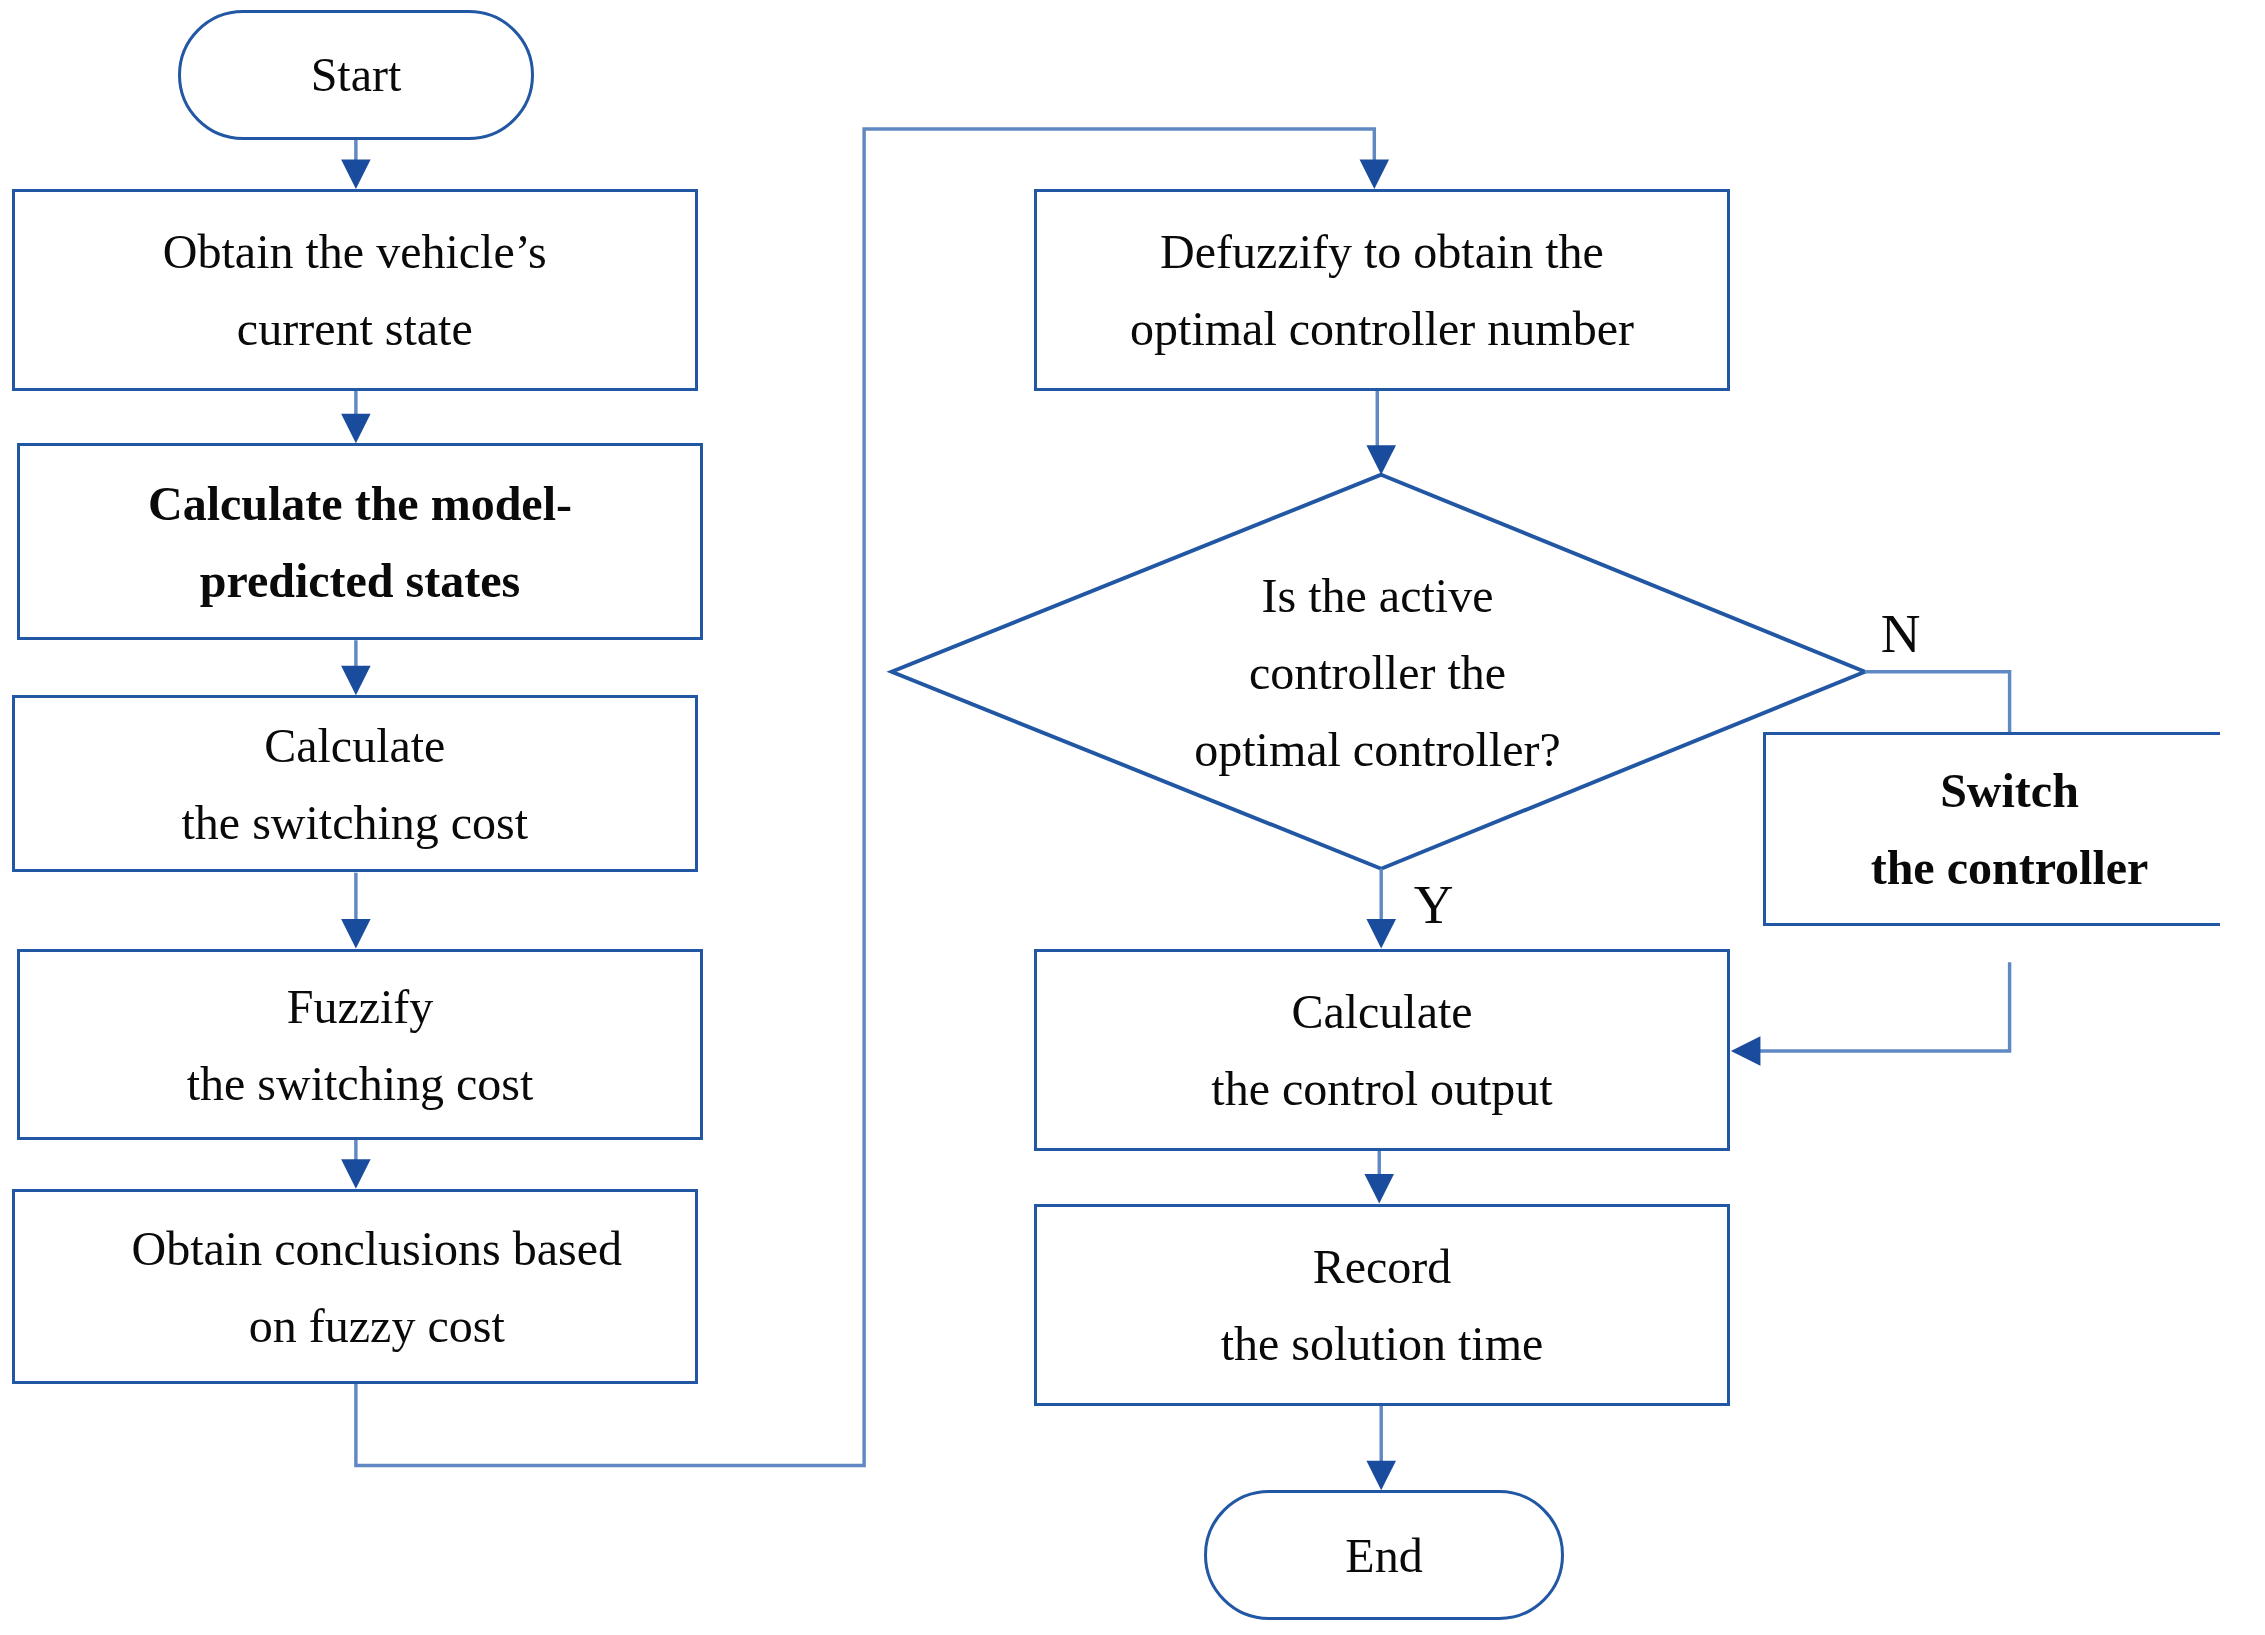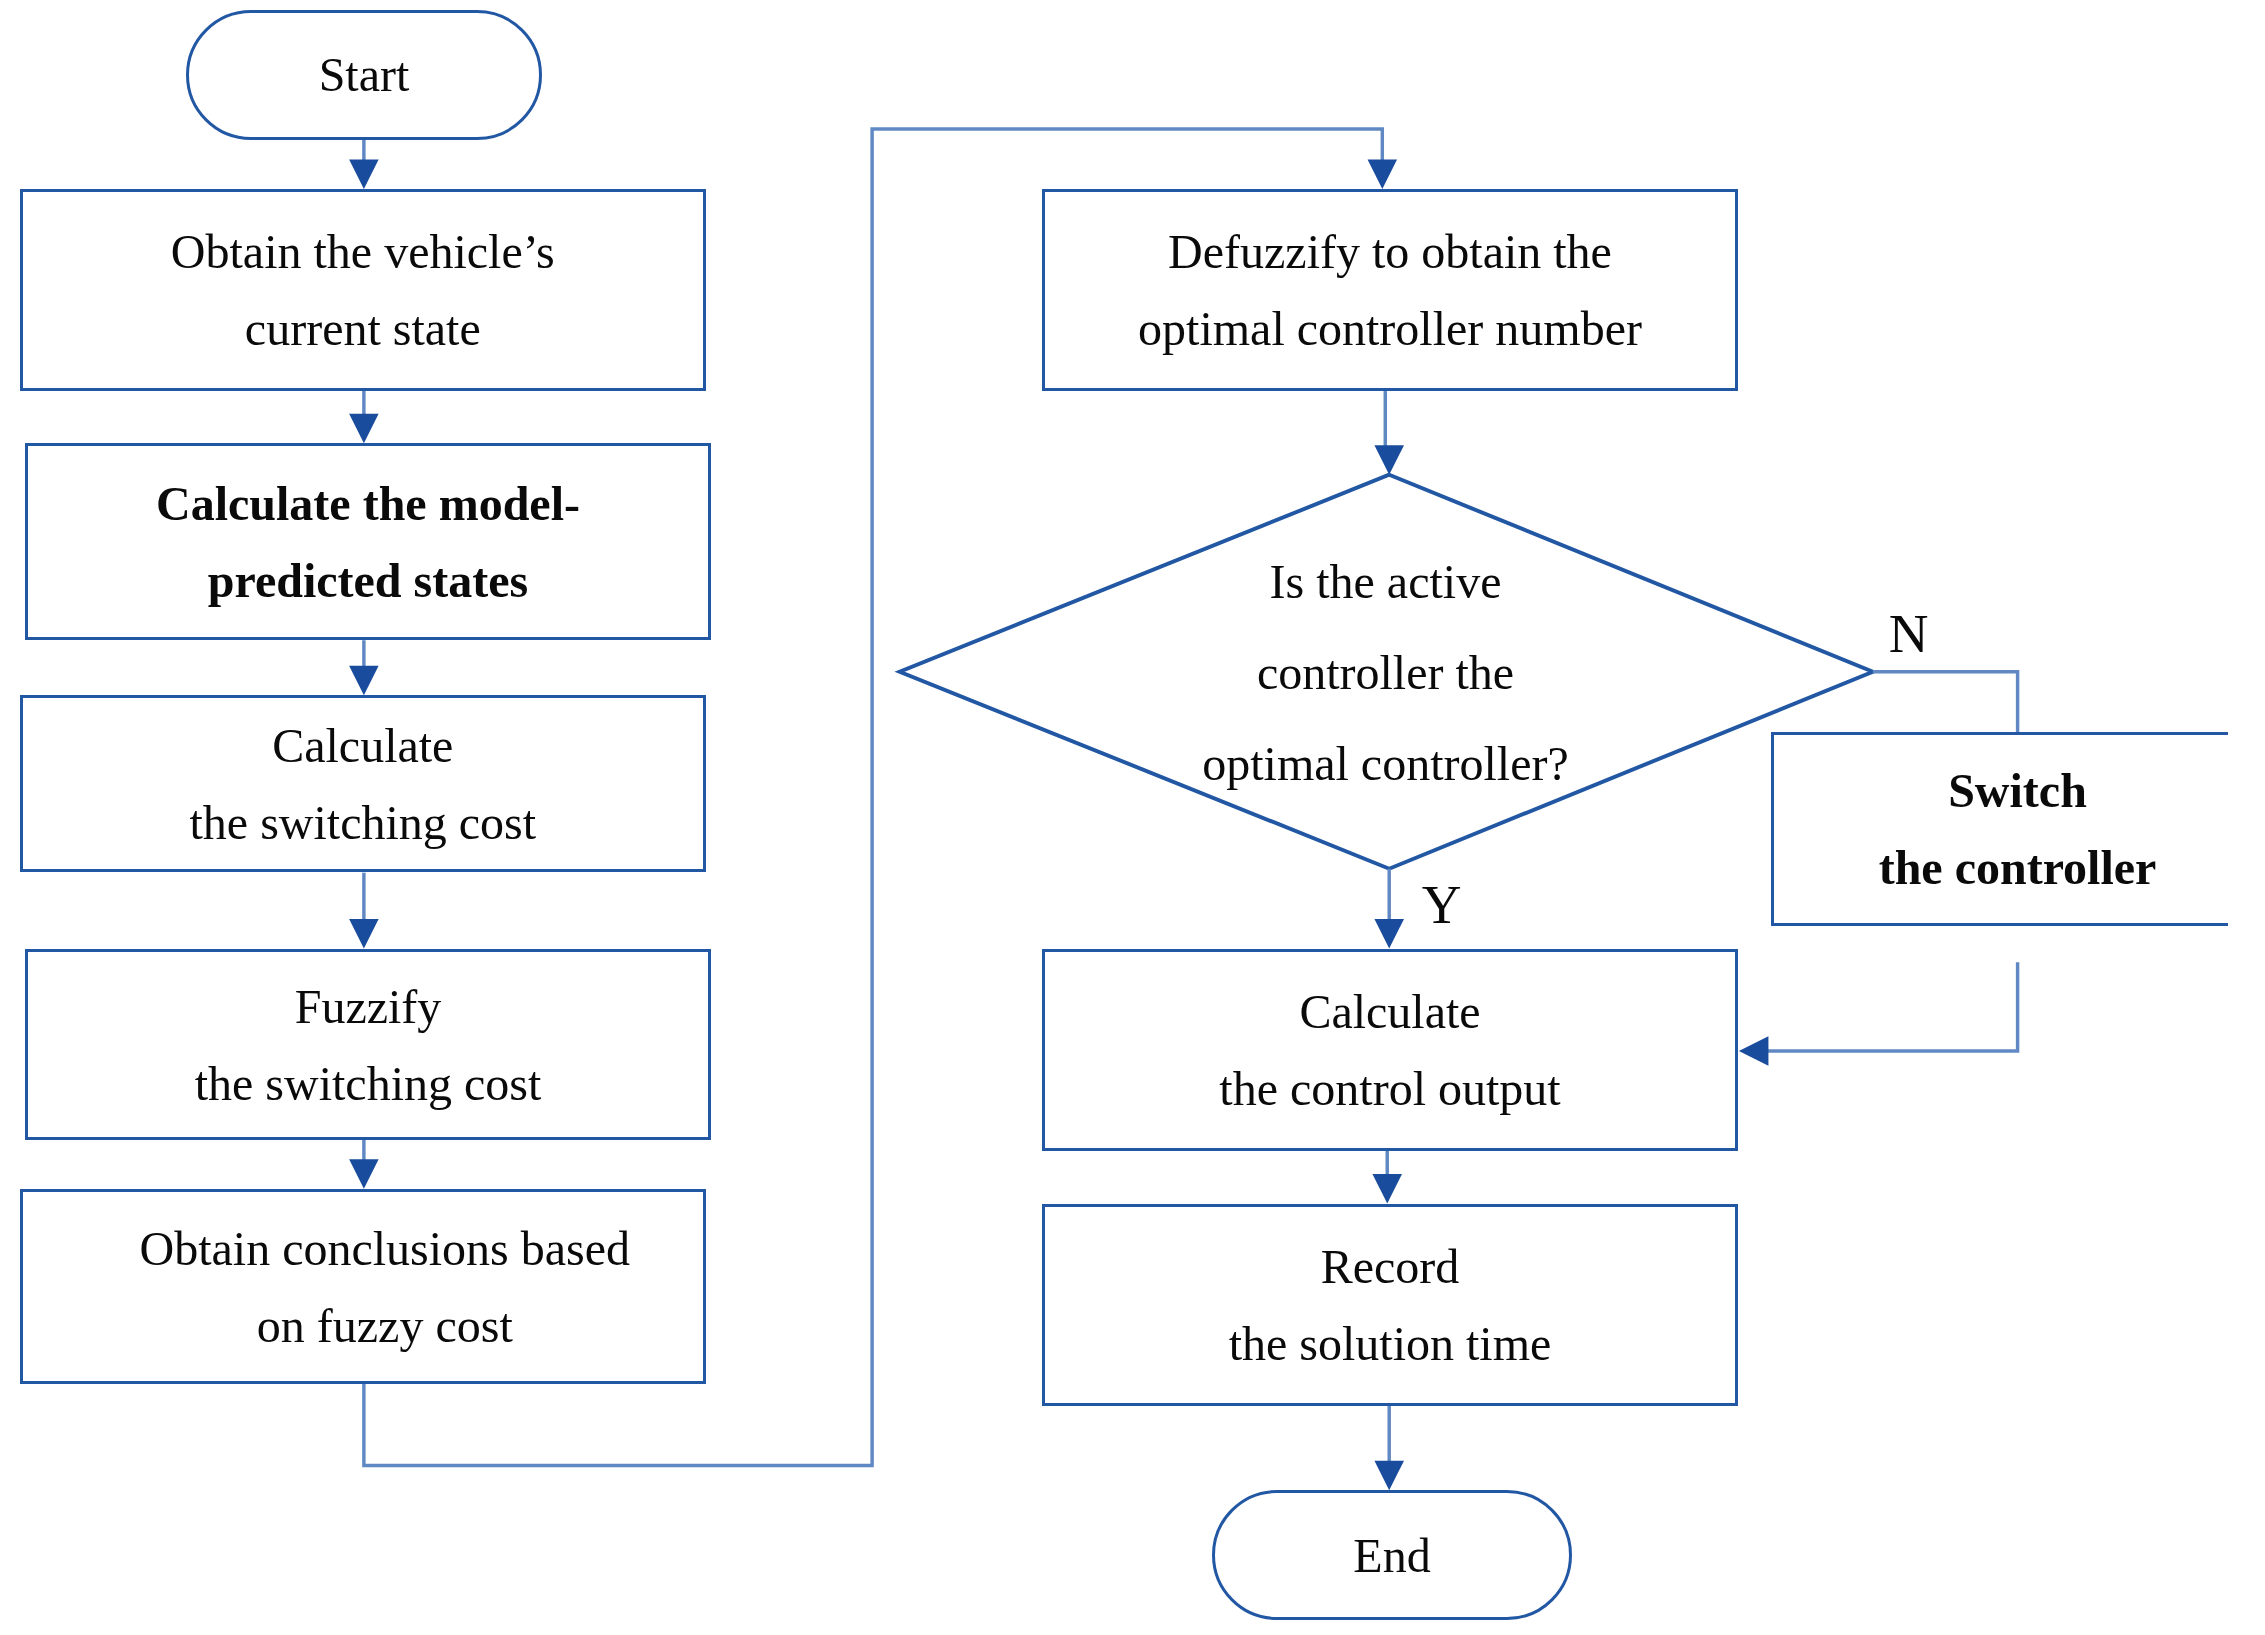--- a/index.html
+++ b/index.html
@@ -10,35 +10,34 @@
     --background:#ffffff;
   }
   html,body{margin:0;padding:0;background:var(--background);}
   .canvas{
     position:relative;
     width:2220px;height:1635px;
     background:var(--background);
     font-family:"Liberation Serif","DejaVu Serif",serif;
     color:var(--text);
     overflow:hidden;
-    margin-left:8px;
   }
   svg.connector-layer{position:absolute;left:0;top:0;z-index:0;}
   .connector{fill:none;stroke:var(--connector);stroke-width:3.5px;}
   .shape-outline{fill:#ffffff;stroke:var(--shape-border);stroke-width:4px;}
   .arrowhead{fill:var(--arrowhead);stroke:none;}
   .node{
     position:absolute;z-index:1;box-sizing:border-box;
     display:flex;flex-direction:column;justify-content:center;align-items:center;
     text-align:center;background:#ffffff;
     border:3.9px solid var(--shape-border);
     font-size:48px;line-height:77px;
   }
   .pill{border-radius:79px;}
-  .no-bg{background:transparent;border:none;z-index:1;gap:14px;}
+  .no-bg{background:transparent;border:none;z-index:1;}
   .branch-label{
     position:absolute;z-index:1;display:flex;justify-content:center;align-items:center;
     font-size:55px;line-height:55px;background:transparent;
   }
 </style>
 </head>
 <body>
 
 <div class="canvas">
 

